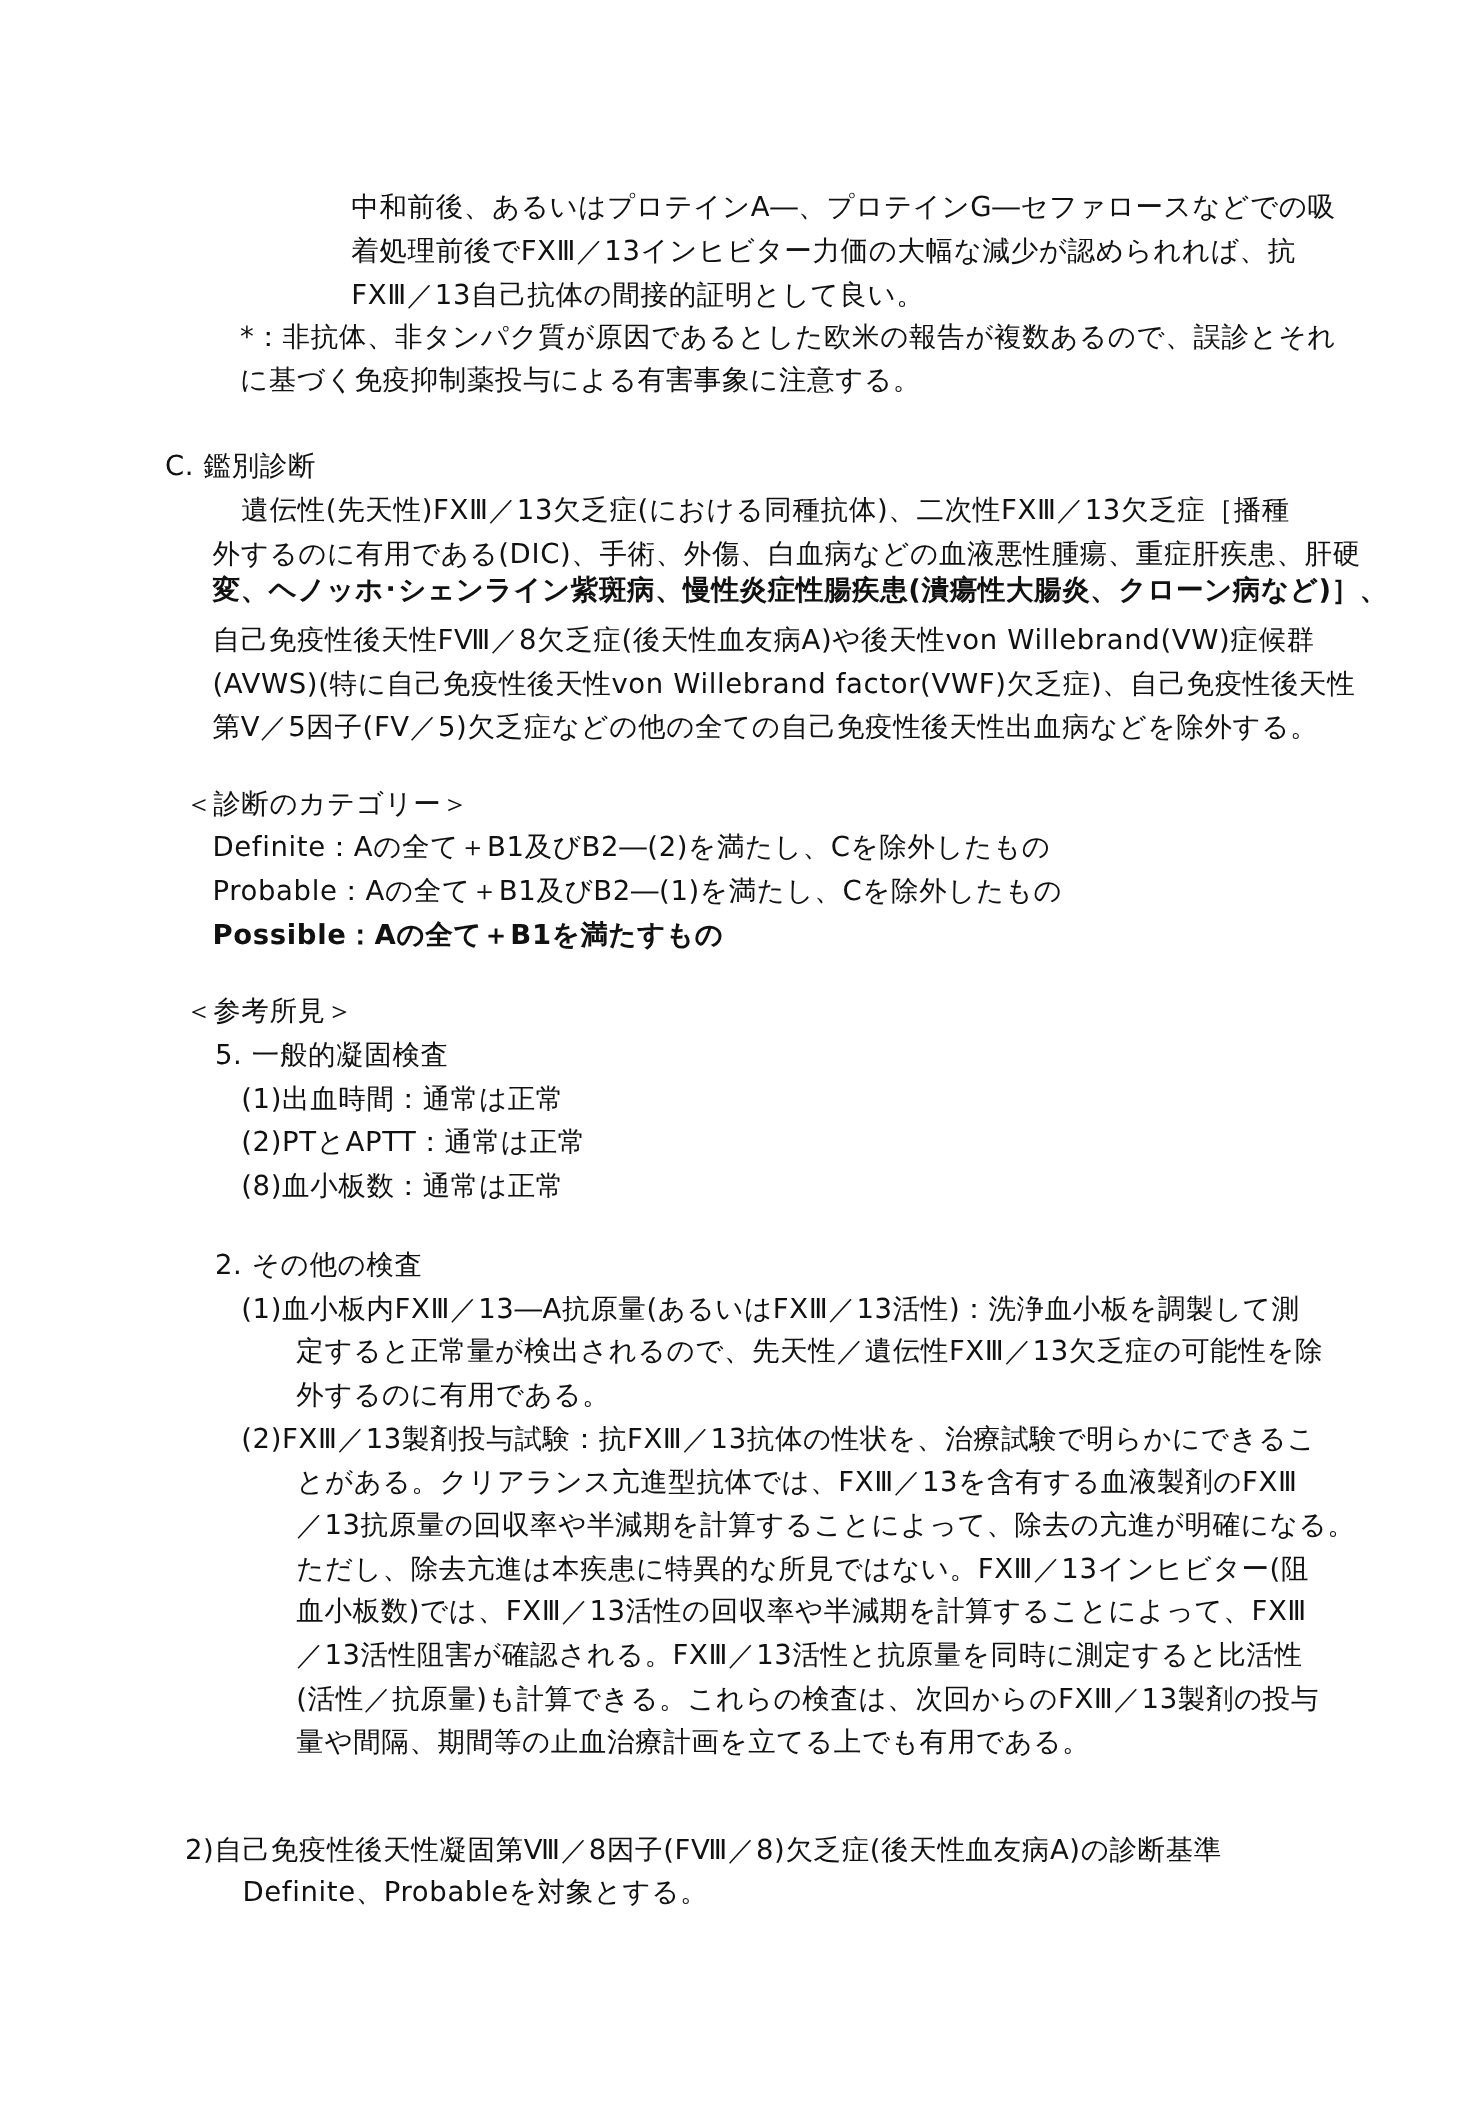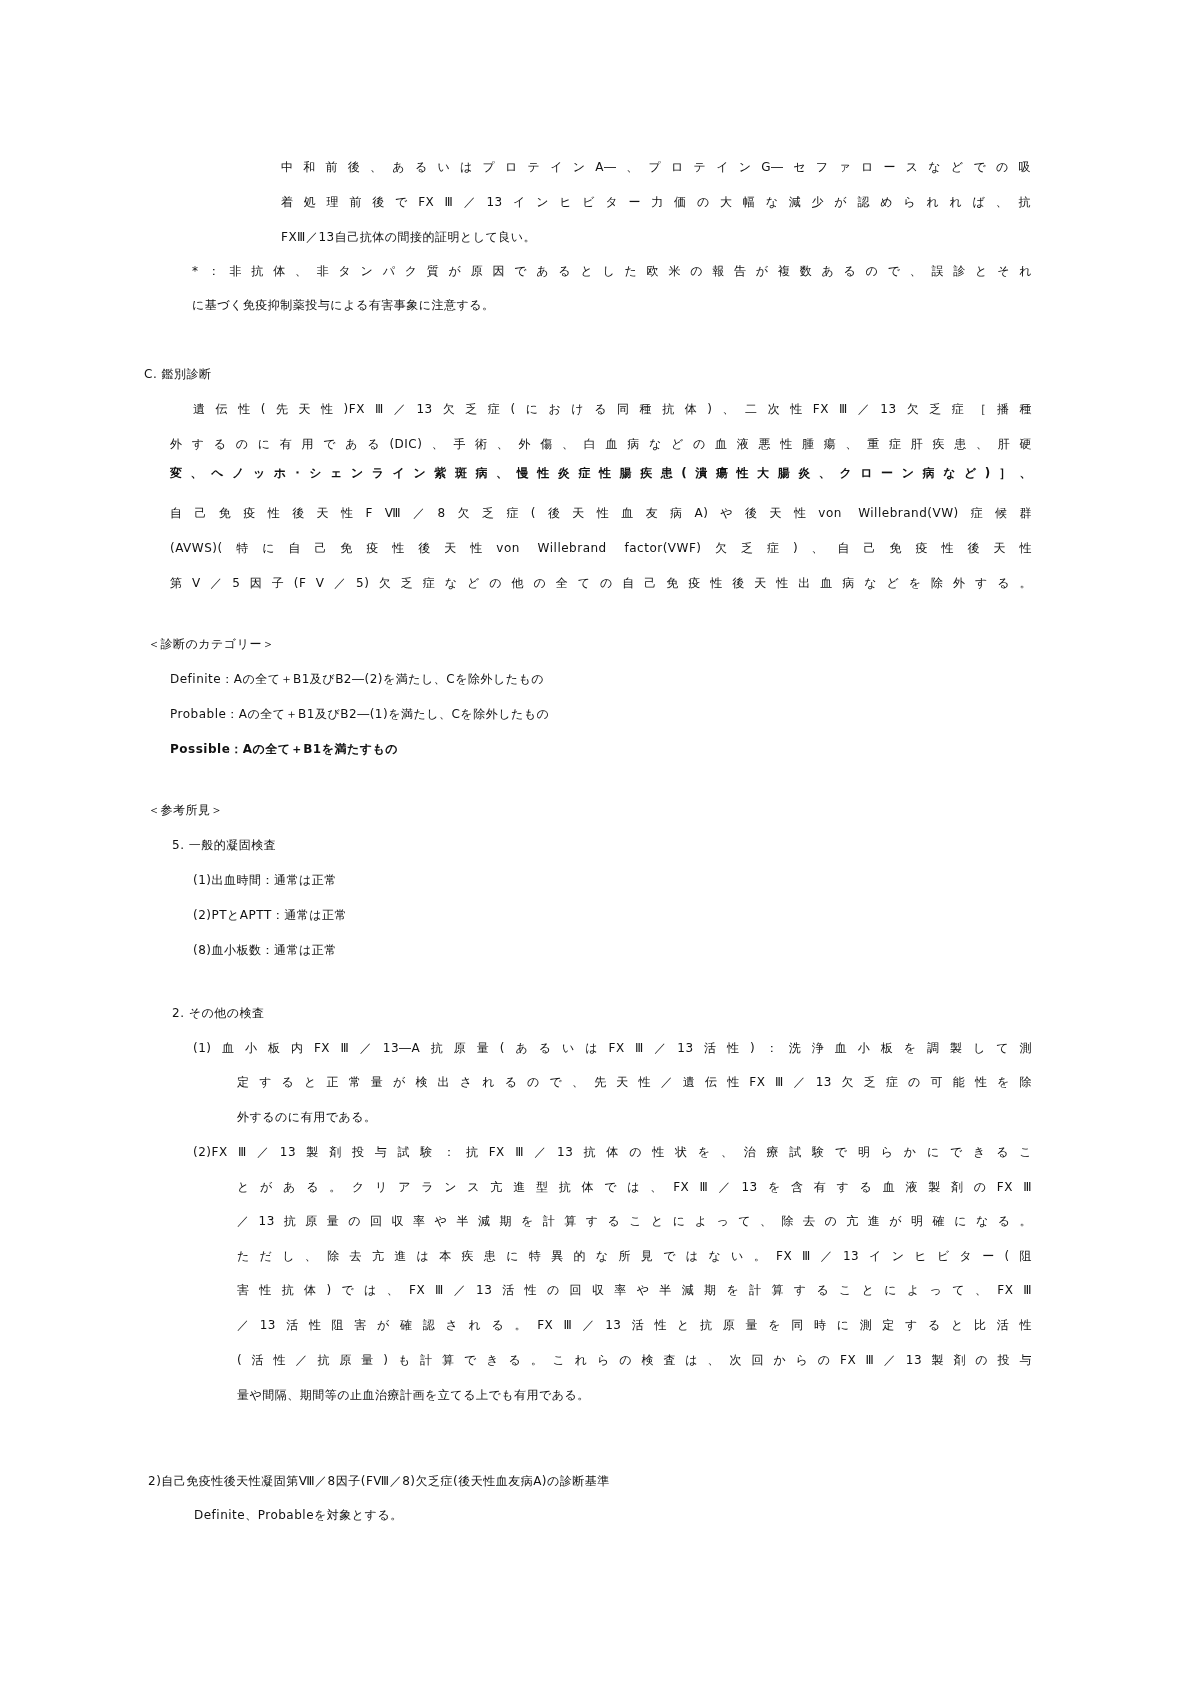--- a/index.html
+++ b/index.html
@@ -1,40 +1,40 @@
 <!DOCTYPE html>
 <html><head>
 <meta charset="utf-8">
 <style>
   html, body { margin: 0; padding: 0; background: #ffffff; }
   body { width: 1181px; height: 1695px; position: relative; overflow: hidden;
          font-family: "DejaVu Sans", "Liberation Sans", sans-serif; color: #111111; }
   .page { position: absolute; left: 0; top: 0; width: 1181px; height: 1695px; background: #ffffff; }
-  .ln { position: absolute; white-space: nowrap; font-size: 12px; line-height: 24px;
+  .ln { position: absolute; white-space: nowrap; font-size: 22px; line-height: 24px;
         letter-spacing: 0.5px; }
   .just { text-align: justify; text-align-last: justify; }
 </style>
 </head>
 <body>
 
 <div class="page">
 
   <div>
     <div class="ln just" style="left:281px; top:155px; width:750px;">中和前後、あるいはプロテインA―、プロテインG―セファロースなどでの吸</div>
     <div class="ln just" style="left:281px; top:190px; width:750px;">着処理前後でFXⅢ／13インヒビター力価の大幅な減少が認められれば、抗</div>
     <div class="ln" style="left:281px; top:225px;">FXⅢ／13自己抗体の間接的証明として良い。</div>
   </div>
 
   <div>
     <div class="ln just" style="left:192px; top:259px; width:840px;">*：非抗体、非タンパク質が原因であるとした欧米の報告が複数あるので、誤診とそれ</div>
     <div class="ln" style="left:192px; top:293px;">に基づく免疫抑制薬投与による有害事象に注意する。</div>
   </div>
 
   <div>
-    <div class="ln" style="left:144px; top:362px;">C. 鑑別診断</div>
+    <div class="ln" style="left:132px; top:362px;">C. 鑑別診断</div>
     <div class="ln just" style="left:193px; top:397px; width:839px;">遺伝性(先天性)FXⅢ／13欠乏症(における同種抗体)、二次性FXⅢ／13欠乏症［播種</div>
     <div class="ln just" style="left:170px; top:432px; width:862px;">外するのに有用である(DIC)、手術、外傷、白血病などの血液悪性腫瘍、重症肝疾患、肝硬</div>
     <div class="ln just" style="left:170px; top:461px; width:862px;font-weight:bold;">変、ヘノッホ･シェンライン紫斑病、慢性炎症性腸疾患(潰瘍性大腸炎、クローン病など)］、</div>
     <div class="ln just" style="left:170px; top:501px; width:862px;">自己免疫性後天性FⅧ／8欠乏症(後天性血友病A)や後天性von Willebrand(VW)症候群</div>
     <div class="ln just" style="left:170px; top:536px; width:862px;">(AVWS)(特に自己免疫性後天性von Willebrand factor(VWF)欠乏症)、自己免疫性後天性</div>
     <div class="ln just" style="left:170px; top:571px; width:862px;">第Ⅴ／5因子(FⅤ／5)欠乏症などの他の全ての自己免疫性後天性出血病などを除外する。</div>
   </div>
 
   <div>
     <div class="ln" style="left:148px; top:632px;">＜診断のカテゴリー＞</div>
@@ -54,21 +54,21 @@
     <div class="ln" style="left:172px; top:1001px;">2. その他の検査</div>
 
     <div class="ln just" style="left:193px; top:1036px; width:839px;">(1)血小板内FXⅢ／13―A抗原量(あるいはFXⅢ／13活性)：洗浄血小板を調製して測</div>
     <div class="ln just" style="left:237px; top:1070px; width:795px;">定すると正常量が検出されるので、先天性／遺伝性FXⅢ／13欠乏症の可能性を除</div>
     <div class="ln" style="left:237px; top:1105px;">外するのに有用である。</div>
 
     <div class="ln just" style="left:193px; top:1140px; width:839px;">(2)FXⅢ／13製剤投与試験：抗FXⅢ／13抗体の性状を、治療試験で明らかにできるこ</div>
     <div class="ln just" style="left:237px; top:1175px; width:795px;">とがある。クリアランス亢進型抗体では、FXⅢ／13を含有する血液製剤のFXⅢ</div>
     <div class="ln just" style="left:237px; top:1209px; width:795px;">／13抗原量の回収率や半減期を計算することによって、除去の亢進が明確になる。</div>
     <div class="ln just" style="left:237px; top:1244px; width:795px;">ただし、除去亢進は本疾患に特異的な所見ではない。FXⅢ／13インヒビター(阻</div>
-    <div class="ln just" style="left:237px; top:1278px; width:795px;">害性抗体)では、FXⅢ／13活性の回収率や半減期を計算することによって、FXⅢ</div>
+    <div class="ln just" style="left:237px; top:1278px; width:795px;">血小板数)では、FXⅢ／13活性の回収率や半減期を計算することによって、FXⅢ</div>
     <div class="ln just" style="left:237px; top:1313px; width:795px;">／13活性阻害が確認される。FXⅢ／13活性と抗原量を同時に測定すると比活性</div>
     <div class="ln just" style="left:237px; top:1348px; width:795px;">(活性／抗原量)も計算できる。これらの検査は、次回からのFXⅢ／13製剤の投与</div>
     <div class="ln" style="left:237px; top:1383px;">量や間隔、期間等の止血治療計画を立てる上でも有用である。</div>
   </div>
 
   <div>
     <div class="ln" style="left:148px; top:1469px;">2)自己免疫性後天性凝固第Ⅷ／8因子(FⅧ／8)欠乏症(後天性血友病A)の診断基準</div>
     <div class="ln" style="left:170px; top:1503px;margin-left:24px;">Definite、Probableを対象とする。</div>
   </div>
 

